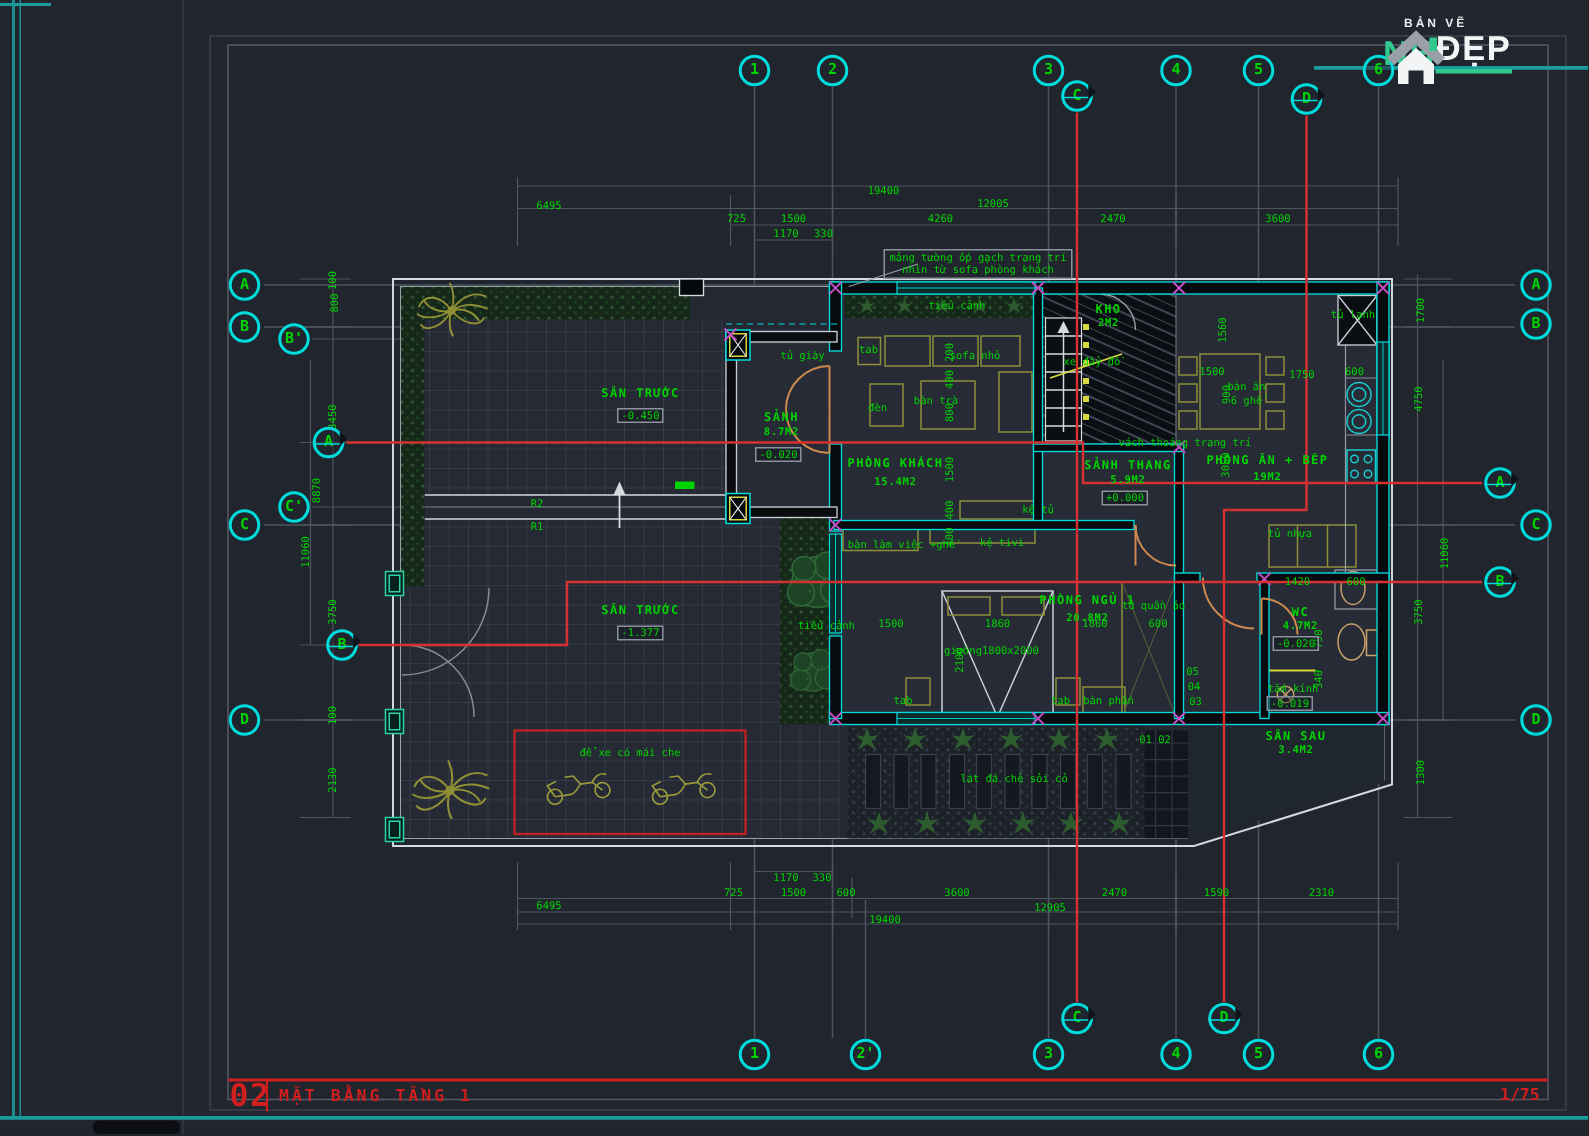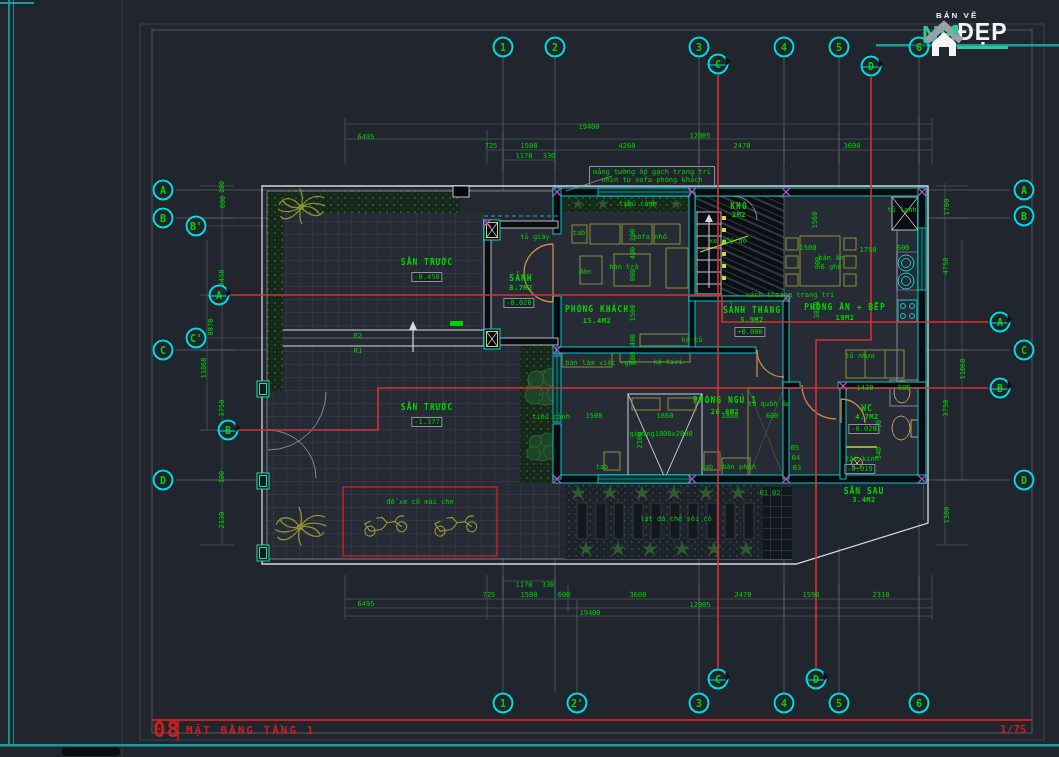--- a/index.html
+++ b/index.html
@@ -426,21 +426,21 @@
   </g>
 
   <g>
     <line x1="152" y1="720" x2="1032" y2="720" stroke="#cc2020" stroke-width="2"></line>
     <line x1="178" y1="719" x2="178" y2="741" stroke="#cc2020" stroke-width="1.5"></line>
   </g>
 </svg>
 
 <span class="lbl" style="left:366px;top:137px">6495</span>
 <span class="lbl" style="left:589px;top:127px">19400</span>
-<span class="lbl" style="left:700px;top:136px">12005</span>
+<span class="lbl" style="left:662px;top:136px">12005</span>
 <span class="lbl" style="left:491px;top:146px">725</span>
 <span class="lbl" style="left:529px;top:146px">1500</span>
 <span class="lbl" style="left:627px;top:146px">4260</span>
 <span class="lbl" style="left:742px;top:146px">2470</span>
 <span class="lbl" style="left:852px;top:146px">3600</span>
 <span class="lbl" style="left:524px;top:156px">1170</span>
 <span class="lbl" style="left:549px;top:156px">330</span>
 
 <span class="lbl" style="left:524px;top:585px">1170</span>
 <span class="lbl" style="left:548px;top:585px">330</span>
@@ -640,21 +640,21 @@
     </div>
 <div class="gcir sec" style="left:1000px;top:322px">
       <span>A</span>
     </div>
 <div class="gcir sec" style="left:1000px;top:388px">
       <span>B</span>
     </div>
 
 
 <div id="titleblock">
-  <span class="tb" id="sheet-no">08</span>
+  <span class="tb" id="sheet-no">02</span>
   <span class="tb" id="sheet-title">MẶT BẰNG TẦNG 1</span>
   <span class="tb" id="sheet-scale">1/75</span>
 </div>
 
 <div id="logo">
   <span class="tag">BẢN VẼ</span>
   <div class="row">
     <span class="nh">NH</span>
     <svg width="42" height="42" viewBox="0 0 42 42">
       <path d="M5 22L22 6L39 22" stroke="#9aa0a8" stroke-width="7" fill="none"></path>

